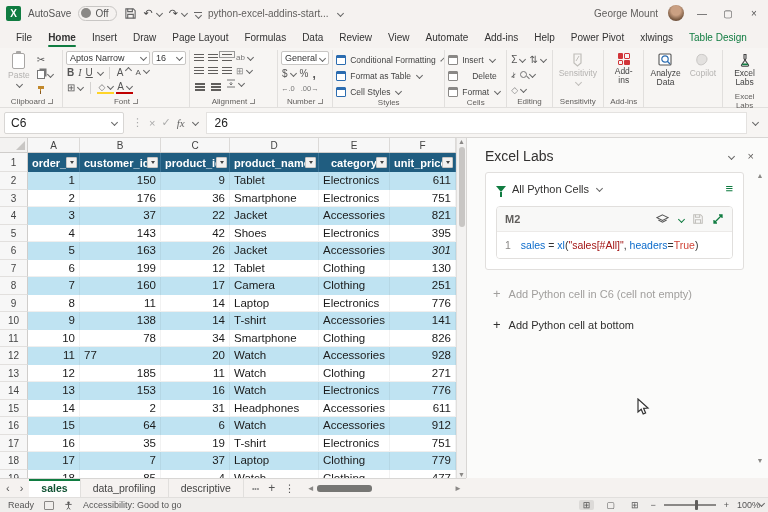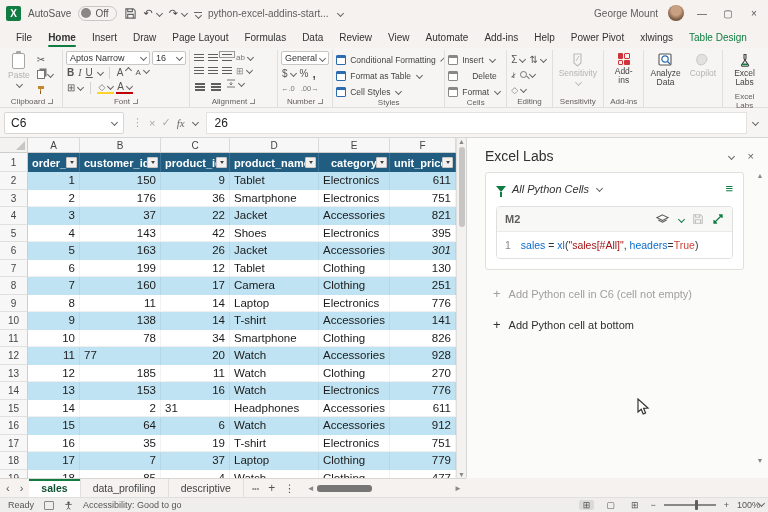--- a/index.html
+++ b/index.html
@@ -81,21 +81,21 @@
   #vscroll { width:10px; background:#f3f2f1; border-left:1px solid #e1dfdd; display:flex; flex-direction:column; align-items:center; font-size:7px; color:#8a8886; flex:0 0 auto; }
   #vscroll .thumb { width:6px; height:80px; background:#c8c6c4; border-radius:3px; margin:2px 0; }
   #vscroll .vsp { flex:1; }
 
   
   #panel { width:302px; background:#fbfbfa; border-left:1px solid #d8d6d4; position:relative; flex:0 0 auto; }
   .pane-head { display:flex; align-items:center; padding:10px 14px 6px 18px; }
   .pane-title { font-size:14px; color:#323130; }
   .pane-head .icons { margin-left:auto; display:flex; gap:14px; align-items:center; color:#605e5c; font-size:11px; }
   .pane-box { margin:2px 24px 0 18px; background:#fff; border:1px solid #e1dfdd; border-radius:3px; padding:8px 10px 10px; }
-  .filter-row { display:flex; align-items:center; gap:6px; font-size:11px; color:#323130;font-style:italic; }
+  .filter-row { display:flex; align-items:center; gap:6px; font-size:11px; color:#323130; }
   .funnel { width:0; height:0; border-left:5px solid transparent; border-right:5px solid transparent; border-top:6px solid #107C41; position:relative; }
   .funnel:after { content:''; position:absolute; left:-1px; top:0px; width:2px; height:5px; background:#107C41; }
   .filter-row .ham { margin-left:auto; color:#107C41; font-size:13px; font-weight:bold; }
   .cellcard { margin-top:10px; border:1px solid #e1dfdd; border-radius:4px; overflow:hidden; }
   .cc-head { background:#f8f8f7; display:flex; align-items:center; padding:6px 8px; border-bottom:1px solid #eceae8; }
   .cc-name { font-size:11px; font-weight:bold; color:#605e5c; }
   .cc-icons { margin-left:auto; display:flex; align-items:center; gap:8px; }
   .code-row { display:flex; gap:10px; padding:7px 8px; font-family:"DejaVu Sans Mono",monospace; font-size:10.5px; background:#fff; }
   .lineno { color:#8a8886; }
   .tok-ident { color:#0b6bcb; }
@@ -658,36 +658,36 @@
           <div class="cell" style="width: 71px; text-align: left;">Accessories</div>
           <div class="cell" style="width: 66px; text-align: right;">928</div>
         </div>
         <div class="grow plain">
           <div class="rowhdr">13</div>
           <div class="cell" style="width: 52px; text-align: right;">12</div>
           <div class="cell" style="width: 81px; text-align: right;">185</div>
           <div class="cell" style="width: 69px; text-align: right;">11</div>
           <div class="cell" style="width: 89px; text-align: left;">Watch</div>
           <div class="cell" style="width: 71px; text-align: left;">Clothing</div>
-          <div class="cell" style="width: 66px; text-align: right;">270</div>
+          <div class="cell" style="width: 66px; text-align: right;">271</div>
         </div>
         <div class="grow band">
           <div class="rowhdr">14</div>
           <div class="cell" style="width: 52px; text-align: right;">13</div>
           <div class="cell" style="width: 81px; text-align: right;">153</div>
           <div class="cell" style="width: 69px; text-align: right;">16</div>
           <div class="cell" style="width: 89px; text-align: left;">Watch</div>
           <div class="cell" style="width: 71px; text-align: left;">Electronics</div>
           <div class="cell" style="width: 66px; text-align: right;">776</div>
         </div>
         <div class="grow plain">
           <div class="rowhdr">15</div>
           <div class="cell" style="width: 52px; text-align: right;">14</div>
           <div class="cell" style="width: 81px; text-align: right;">2</div>
-          <div class="cell" style="width: 69px; ">31</div>
+          <div class="cell" style="width: 69px; text-align: right;">31</div>
           <div class="cell" style="width: 89px; text-align: left;">Headphones</div>
           <div class="cell" style="width: 71px; text-align: left;">Accessories</div>
           <div class="cell" style="width: 66px; text-align: right;">611</div>
         </div>
         <div class="grow band">
           <div class="rowhdr">16</div>
           <div class="cell" style="width: 52px; text-align: right;">15</div>
           <div class="cell" style="width: 81px; text-align: right;">64</div>
           <div class="cell" style="width: 69px; text-align: right;">6</div>
           <div class="cell" style="width: 89px; text-align: left;">Watch</div>

